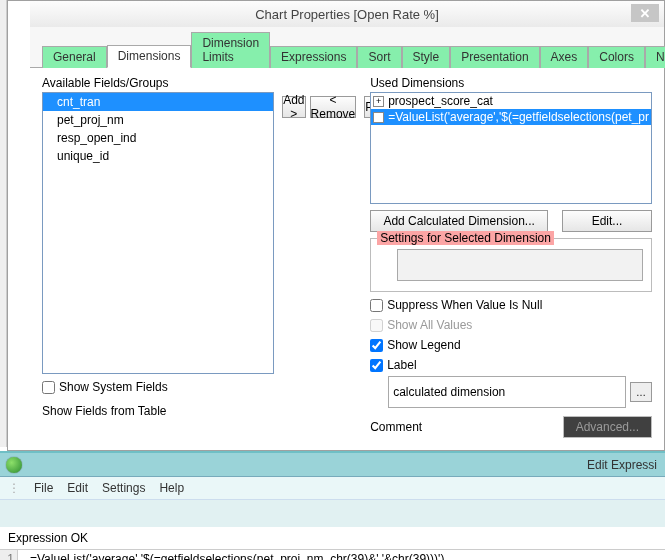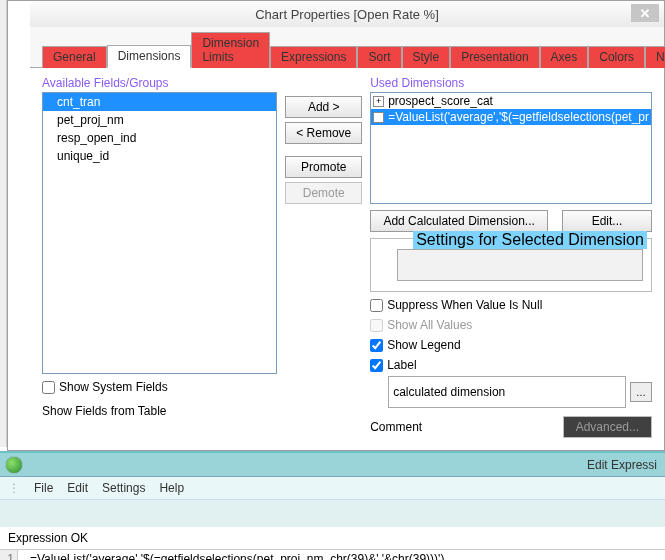--- a/index.html
+++ b/index.html
@@ -4,46 +4,46 @@
 <style>
 * { box-sizing: border-box; margin: 0; padding: 0; font-family: "Segoe UI", Tahoma, sans-serif; font-size: 12px; }
 body { background: #fff; width: 665px; height: 560px; overflow: hidden; }
 
 .window { background: #fff; border: 1px solid #a0a0a0; position: relative; padding-left: 22px; }
 .titlebar { height: 26px; background: linear-gradient(#fdfdfd,#eaeaea); display:flex; align-items:center; justify-content:center; position:relative; }
 .titlebar .title { color:#444; font-size:13px; }
 .close-btn { position:absolute; right:5px; top:3px; width:28px; height:18px; background:#c6c6c6; color:#fff; display:flex; align-items:center; justify-content:center; font-size:13px; font-weight:bold; cursor:default; }
 
 .tabstrip { display:flex; align-items:flex-end; border-bottom:1px solid #a9a9a9; padding:4px 4px 0 12px; background:#f7f7f7; }
-.tab { padding:3px 10px 4px; border:1px solid #a9a9a9; border-bottom:none; margin-right:0px; background:#ef4444; color:#333; cursor:default; position:relative; top:1px; }
+.tab { padding:3px 10px 4px; border:1px solid #a9a9a9; border-bottom:none; margin-right:0px; background:#86efac; color:#333; cursor:default; position:relative; top:1px; }
 .tab.active { background:#fff; border-bottom:1px solid #fff; z-index:2; }
 
 .body { padding:8px 12px 12px; display:flex; gap:8px; }
 .col-left { width:245px; }
-.col-mid { width:80px; display:flex; flex-direction:column; gap:4px; padding-top:20px; }
+.col-mid { width:80px; display:flex; flex-direction:row; gap:4px; padding-top:20px; }
 .col-right { flex:1; }
 
-.section-label { font-size:12px; color:#8b5cf6; margin-bottom:2px; }
+.section-label { font-size:12px; color:#000000; margin-bottom:2px; }
 .listbox { border:1px solid #7a9ac0; background:#fff; height:282px; overflow:auto; }
 .listbox .item { padding:2px 14px; }
 .listbox .item.selected { background:#1e90ff; color:#fff; }
 
 .btn { border:1px solid #9a9a9a; background:linear-gradient(#fdfdfd,#e6e6e6); padding:3px 0; text-align:center; cursor:default; height:22px; display:flex; align-items:center; justify-content:center; }
 .btn.disabled { color:#9a9a9a; background:#f3f3f3; border-color:#c5c5c5; }
 
 .used-box { border:1px solid #7a9ac0; background:#fff; height:112px; overflow:hidden; }
 .used-row { display:flex; align-items:center; padding:1px 2px; white-space:nowrap; }
 .used-row .plus { width:11px; height:11px; border:1px solid #888; font-size:9px; line-height:9px; text-align:center; margin-right:4px; background:#fff; }
 .used-row.selected { background:#1e90ff; color:#fff; }
 
 .row-btns { display:flex; gap:14px; margin-top:6px; }
 .row-btns .btn { flex:1; }
 
 .fieldset { border:1px solid #bcbcbc; margin-top:6px; padding:6px 8px 8px; position:relative; }
-.fieldset .legend { position:absolute; top:-8px; left:6px; background:#7dd3fc; padding:0 3px; font-size:16px;margin-left:36px; }
+.fieldset .legend { position:absolute; top:-8px; left:6px; background:#fca5a5; padding:0 3px; font-size:12px; }
 
 .checkrow { display:flex; align-items:center; gap:4px; margin-top:6px; }
 .checkrow input { width:13px; height:13px; }
 .checkrow.disabled { color:#9a9a9a; }
 .chk-label{}
 .textfield { border:1px solid #a9a9a9; background:#fff; height:32px; width:100%; padding:2px 4px; }
 .textfield.disabled { background:#f2f2f2; }
 
 .label-row { display:flex; gap:4px; margin-top:4px; align-items:center;}
 .label-row .textfield{ flex:1; }

